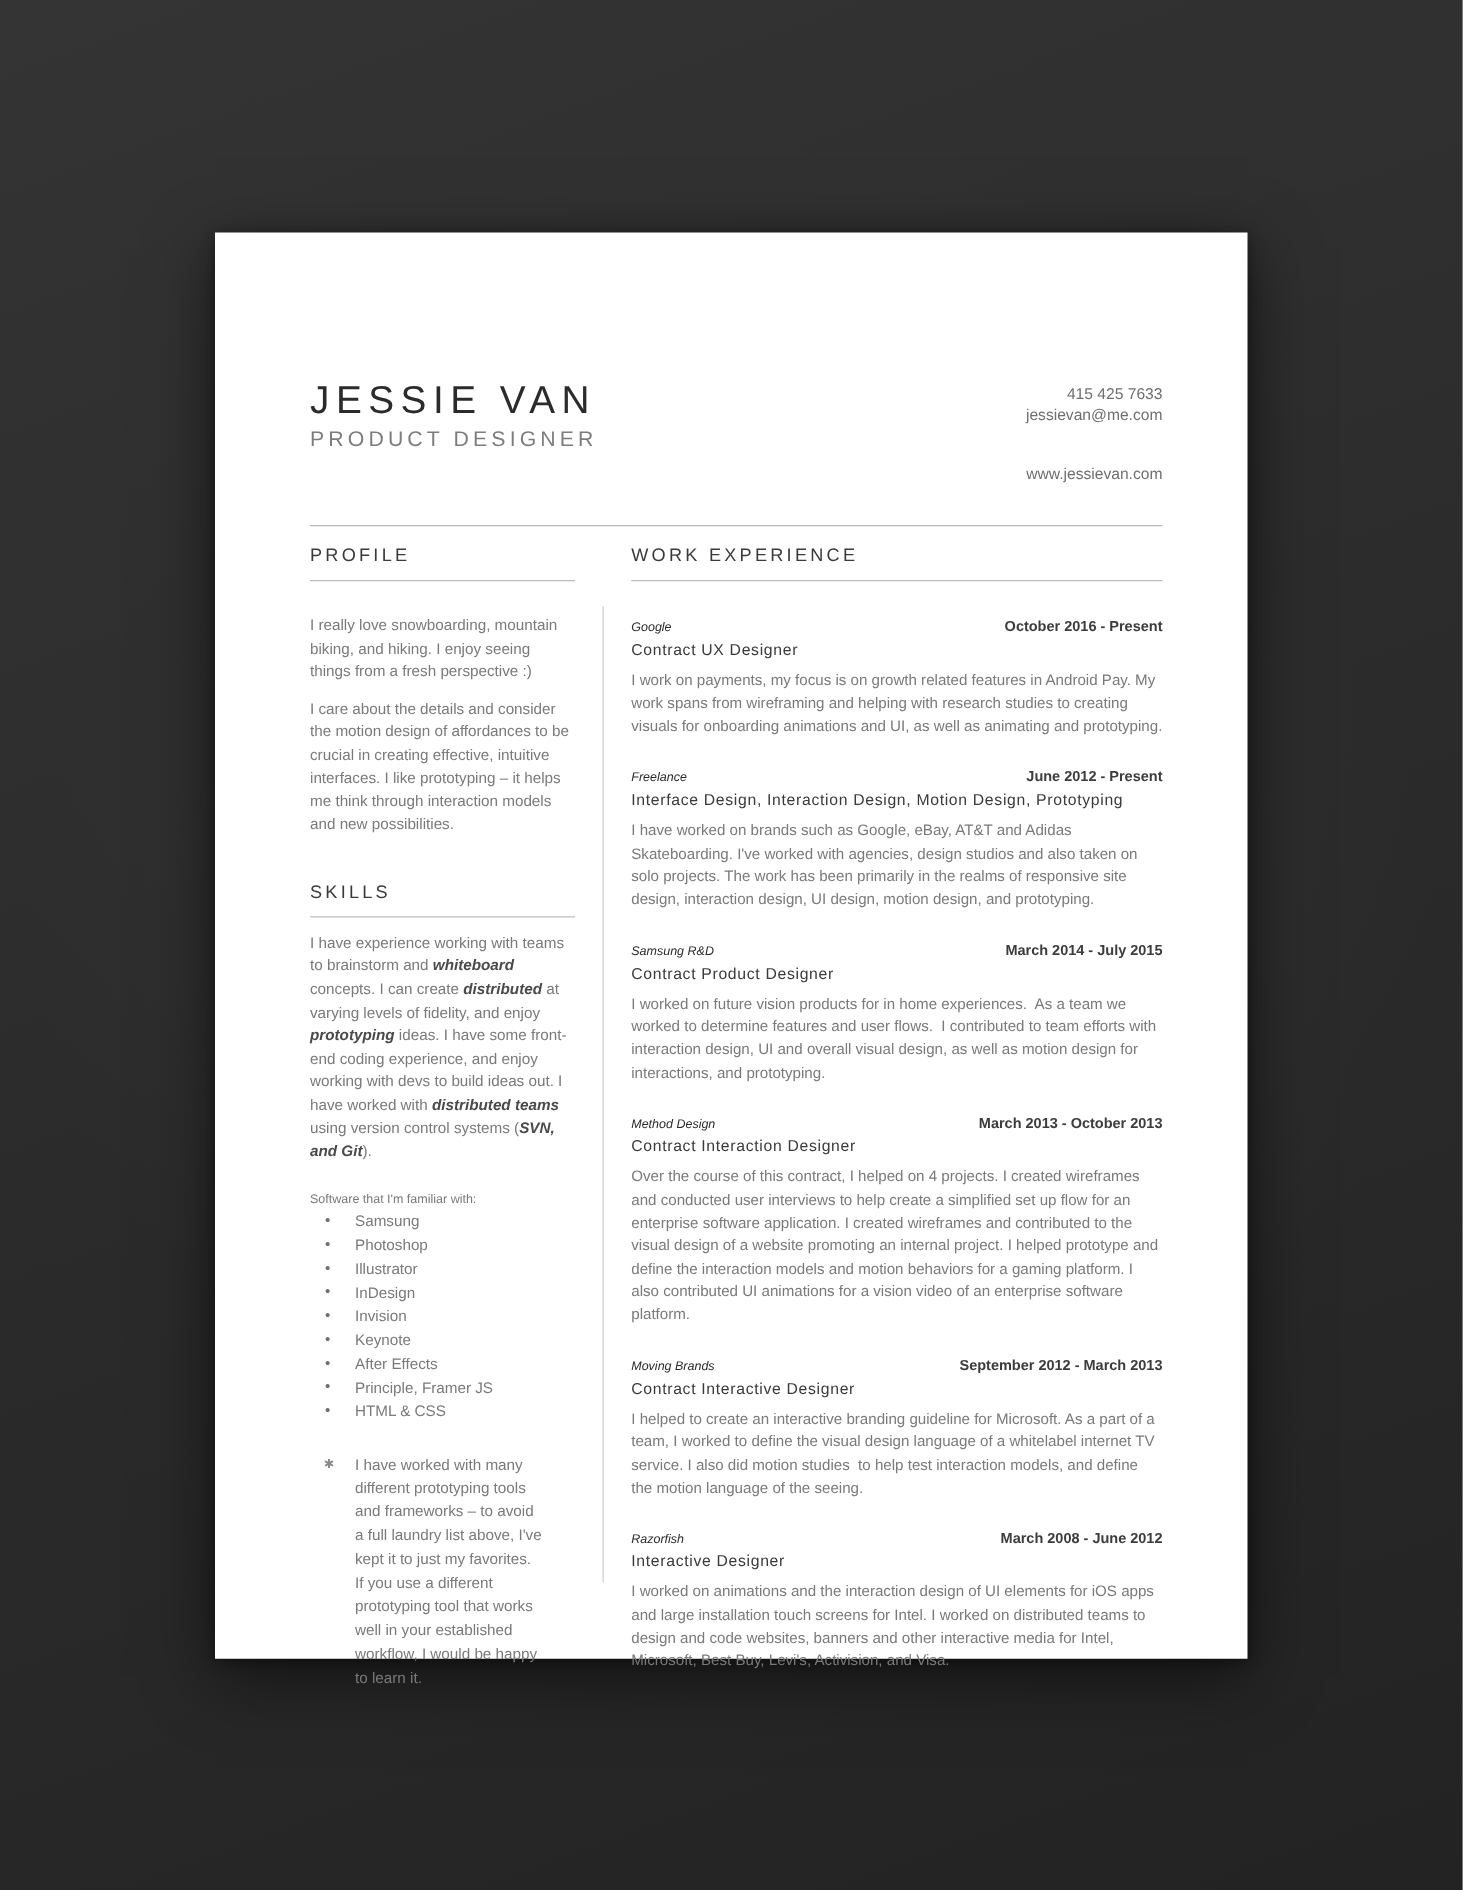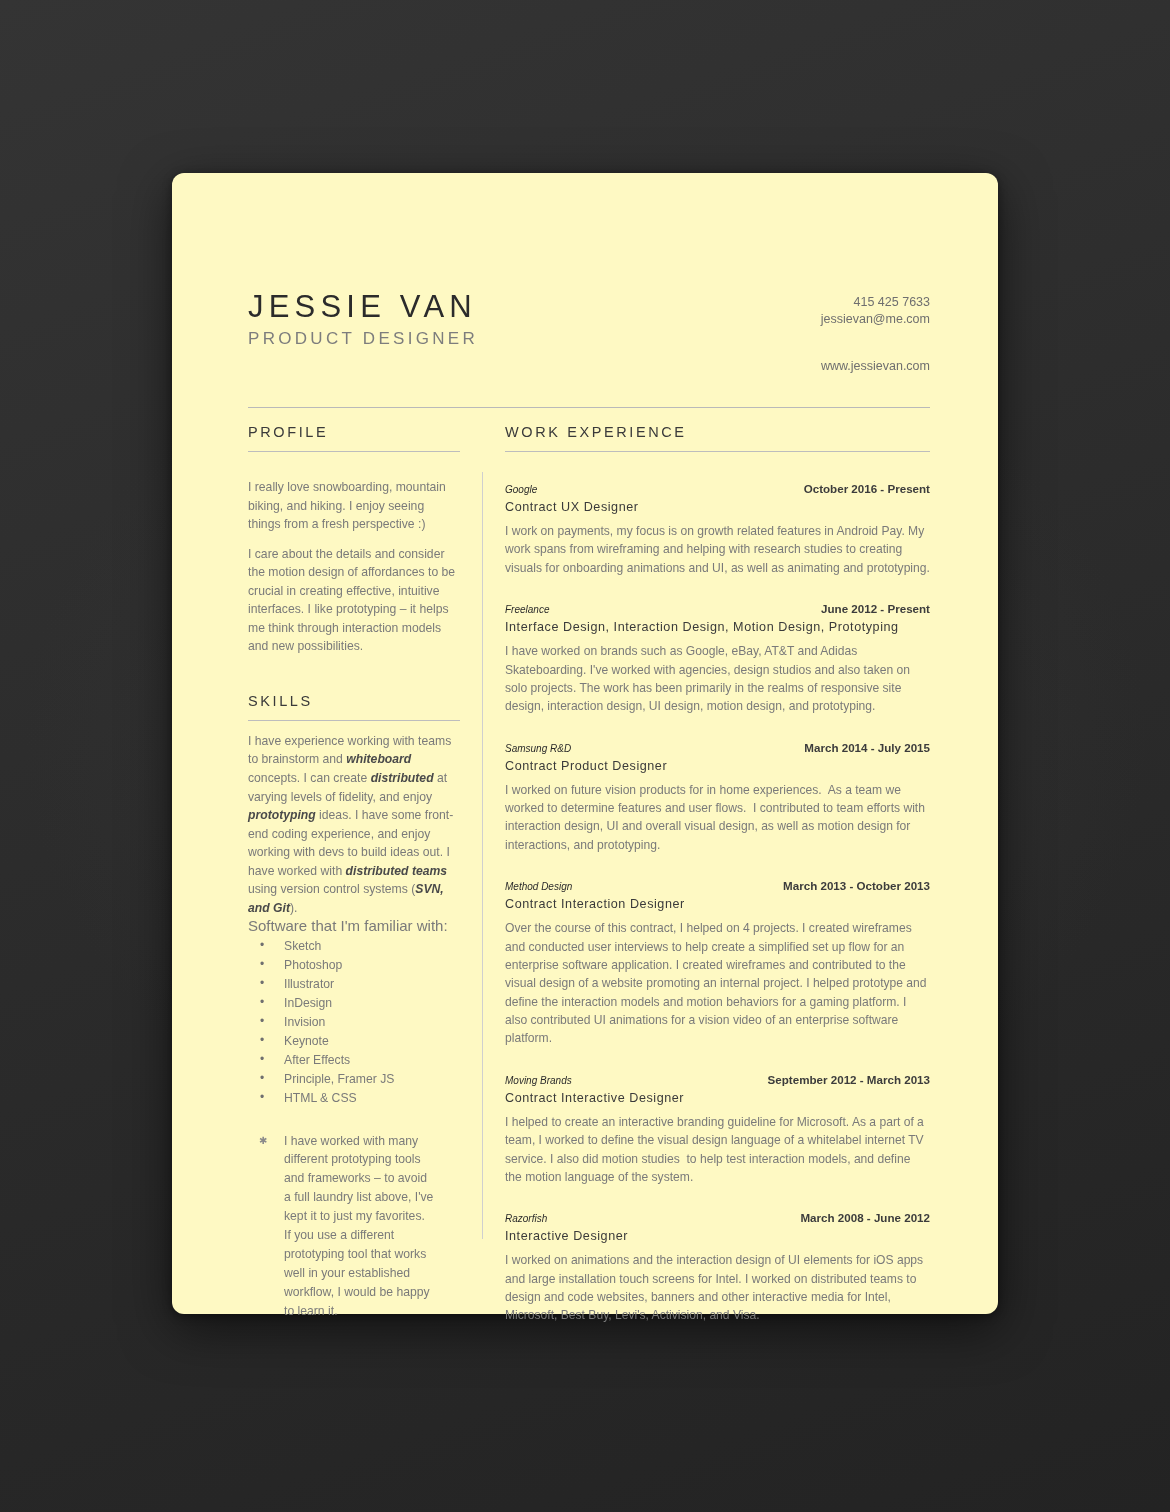--- a/index.html
+++ b/index.html
@@ -22,26 +22,25 @@
     inset: 0;
     background:
       radial-gradient(ellipse 780px 620px at 585px 740px, rgba(80,80,80,0.55) 0%, rgba(56,56,56,0.28) 42%, rgba(34,34,34,0.0) 72%),
       linear-gradient(160deg, #343434 0%, #2c2c2c 45%, #232323 100%);
   }
 
   
   .page {
     position: absolute;
     left: 172px;
-    top: 173px;
+    top: 186px;
     width: 826px;
     height: 1141px;
-    background: #fef9c3;
+    background: #ffffff;
     box-shadow: 0 14px 50px rgba(0,0,0,0.55), 0 2px 10px rgba(0,0,0,0.4);
-    border-radius: 12px;
   }
 
   .sheet-inner {
     position: absolute;
     left: 76px;
     top: 118px;
     width: 682px;
   }
 
   
@@ -145,22 +144,23 @@
 
   .skills-block { margin-top: 37px; }
 
   .para b, .para strong {
     font-weight: bold;
     font-style: italic;
     color: #4a4a4a;
   }
 
   .soft-label {
-    font-size: 15px;
-    color: #7a7a7a;
+    font-size: 10px;
+    color: #7a7a7a;
+    margin-top: 24px;
   }
 
   ul.software {
     list-style: none;
     margin-top: 3px;
   }
 
   ul.software li {
     font-size: 12.2px;
     line-height: 1.55;
@@ -271,21 +271,21 @@
         <div class="para">I care about the details and consider the motion design of affordances to be crucial in creating effective, intuitive interfaces. I like prototyping – it helps me think through interaction models and new possibilities.</div>
 
         <div class="skills-block">
           <div class="sec-head">SKILLS</div>
           <div class="sec-rule"></div>
 
           <div class="para">I have experience working with teams to brainstorm and <b>whiteboard</b> concepts. I can create <b>distributed</b> at varying levels of fidelity, and enjoy <b>prototyping</b> ideas. I have some front-end coding experience, and enjoy working with devs to build ideas out. I have worked with <b>distributed teams</b> using version control systems (<b>SVN, and Git</b>).</div>
 
           <div class="soft-label">Software that I'm familiar with:</div>
           <ul class="software">
-              <li>Sketch</li>
+              <li>Samsung</li>
               <li>Photoshop</li>
               <li>Illustrator</li>
               <li>InDesign</li>
               <li>Invision</li>
               <li>Keynote</li>
               <li>After Effects</li>
               <li>Principle, Framer JS</li>
               <li>HTML &amp; CSS</li>
             </ul>
 
@@ -331,21 +331,21 @@
               </div>
               <div class="job-title">Contract Interaction Designer</div>
               <div class="job-desc">Over the course of this contract, I helped on 4 projects. I created wireframes and conducted user interviews to help create a simplified set up flow for an enterprise software application. I created wireframes and contributed to the visual design of a website promoting an internal project. I helped prototype and define the interaction models and motion behaviors for a gaming platform. I also contributed UI animations for a vision video of an enterprise software platform.</div>
             </div>
             <div class="job">
               <div class="job-top">
                 <div class="job-company">Moving Brands</div>
                 <div class="job-dates">September 2012 - March  2013</div>
               </div>
               <div class="job-title">Contract Interactive Designer</div>
-              <div class="job-desc">I helped to create an interactive branding guideline for Microsoft. As a part of a team, I worked to define the visual design language of a whitelabel internet TV service. I also did motion studies  to help test interaction models, and define the motion language of the system.</div>
+              <div class="job-desc">I helped to create an interactive branding guideline for Microsoft. As a part of a team, I worked to define the visual design language of a whitelabel internet TV service. I also did motion studies  to help test interaction models, and define the motion language of the seeing.</div>
             </div>
             <div class="job">
               <div class="job-top">
                 <div class="job-company">Razorfish</div>
                 <div class="job-dates">March 2008 - June  2012</div>
               </div>
               <div class="job-title">Interactive Designer</div>
               <div class="job-desc">I worked on animations and the interaction design of UI elements for iOS apps and large installation touch screens for Intel. I worked on distributed teams to design and code websites, banners and other interactive media for Intel, Microsoft, Best Buy, Levi's, Activision, and Visa.</div>
             </div>
           </div>

